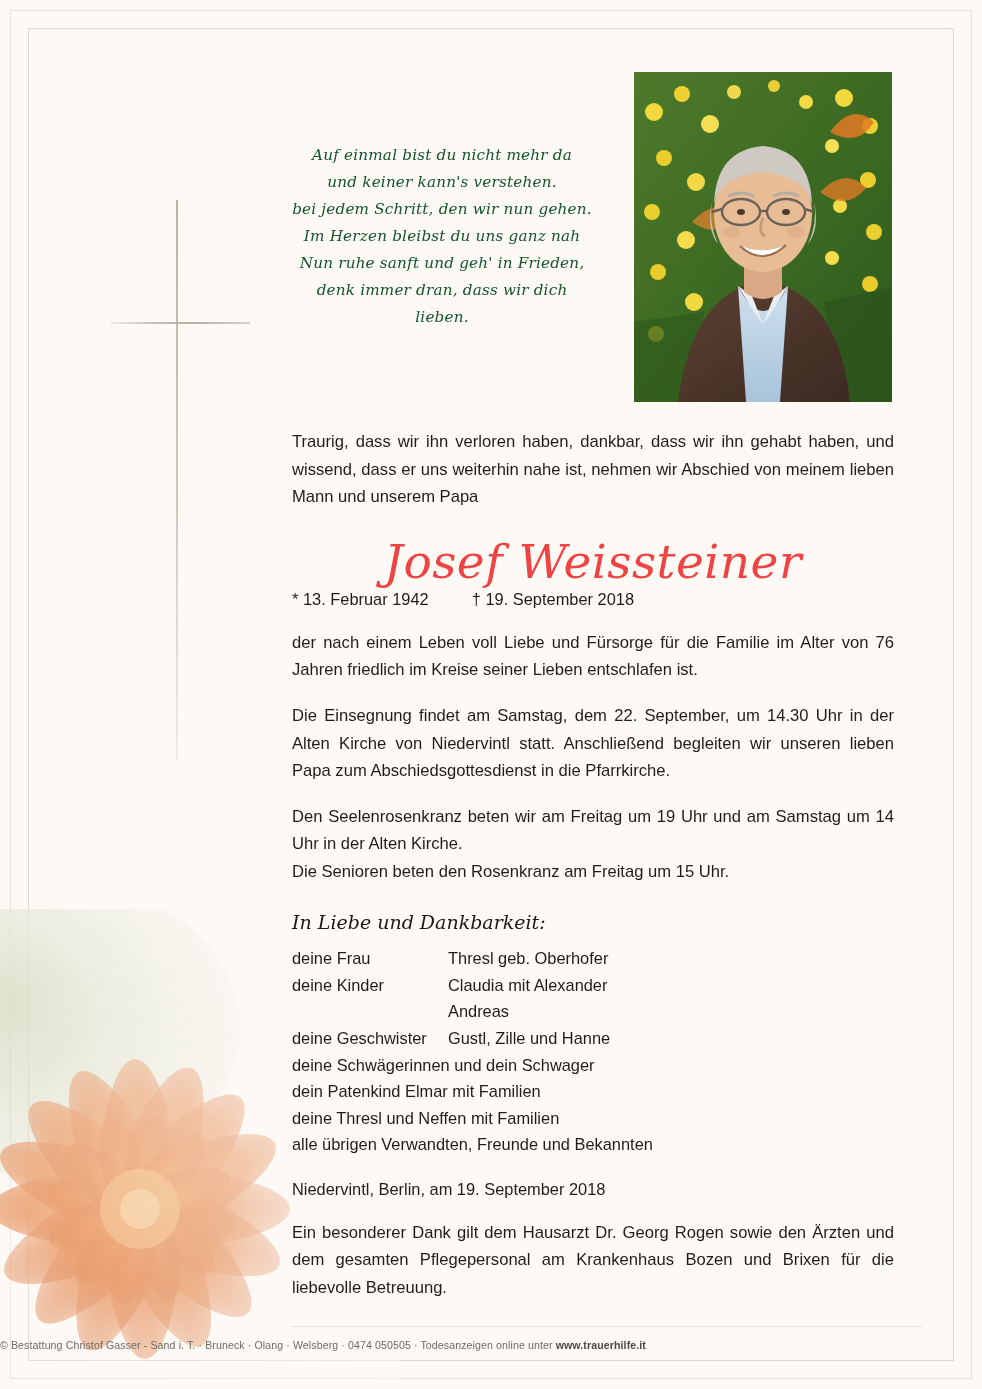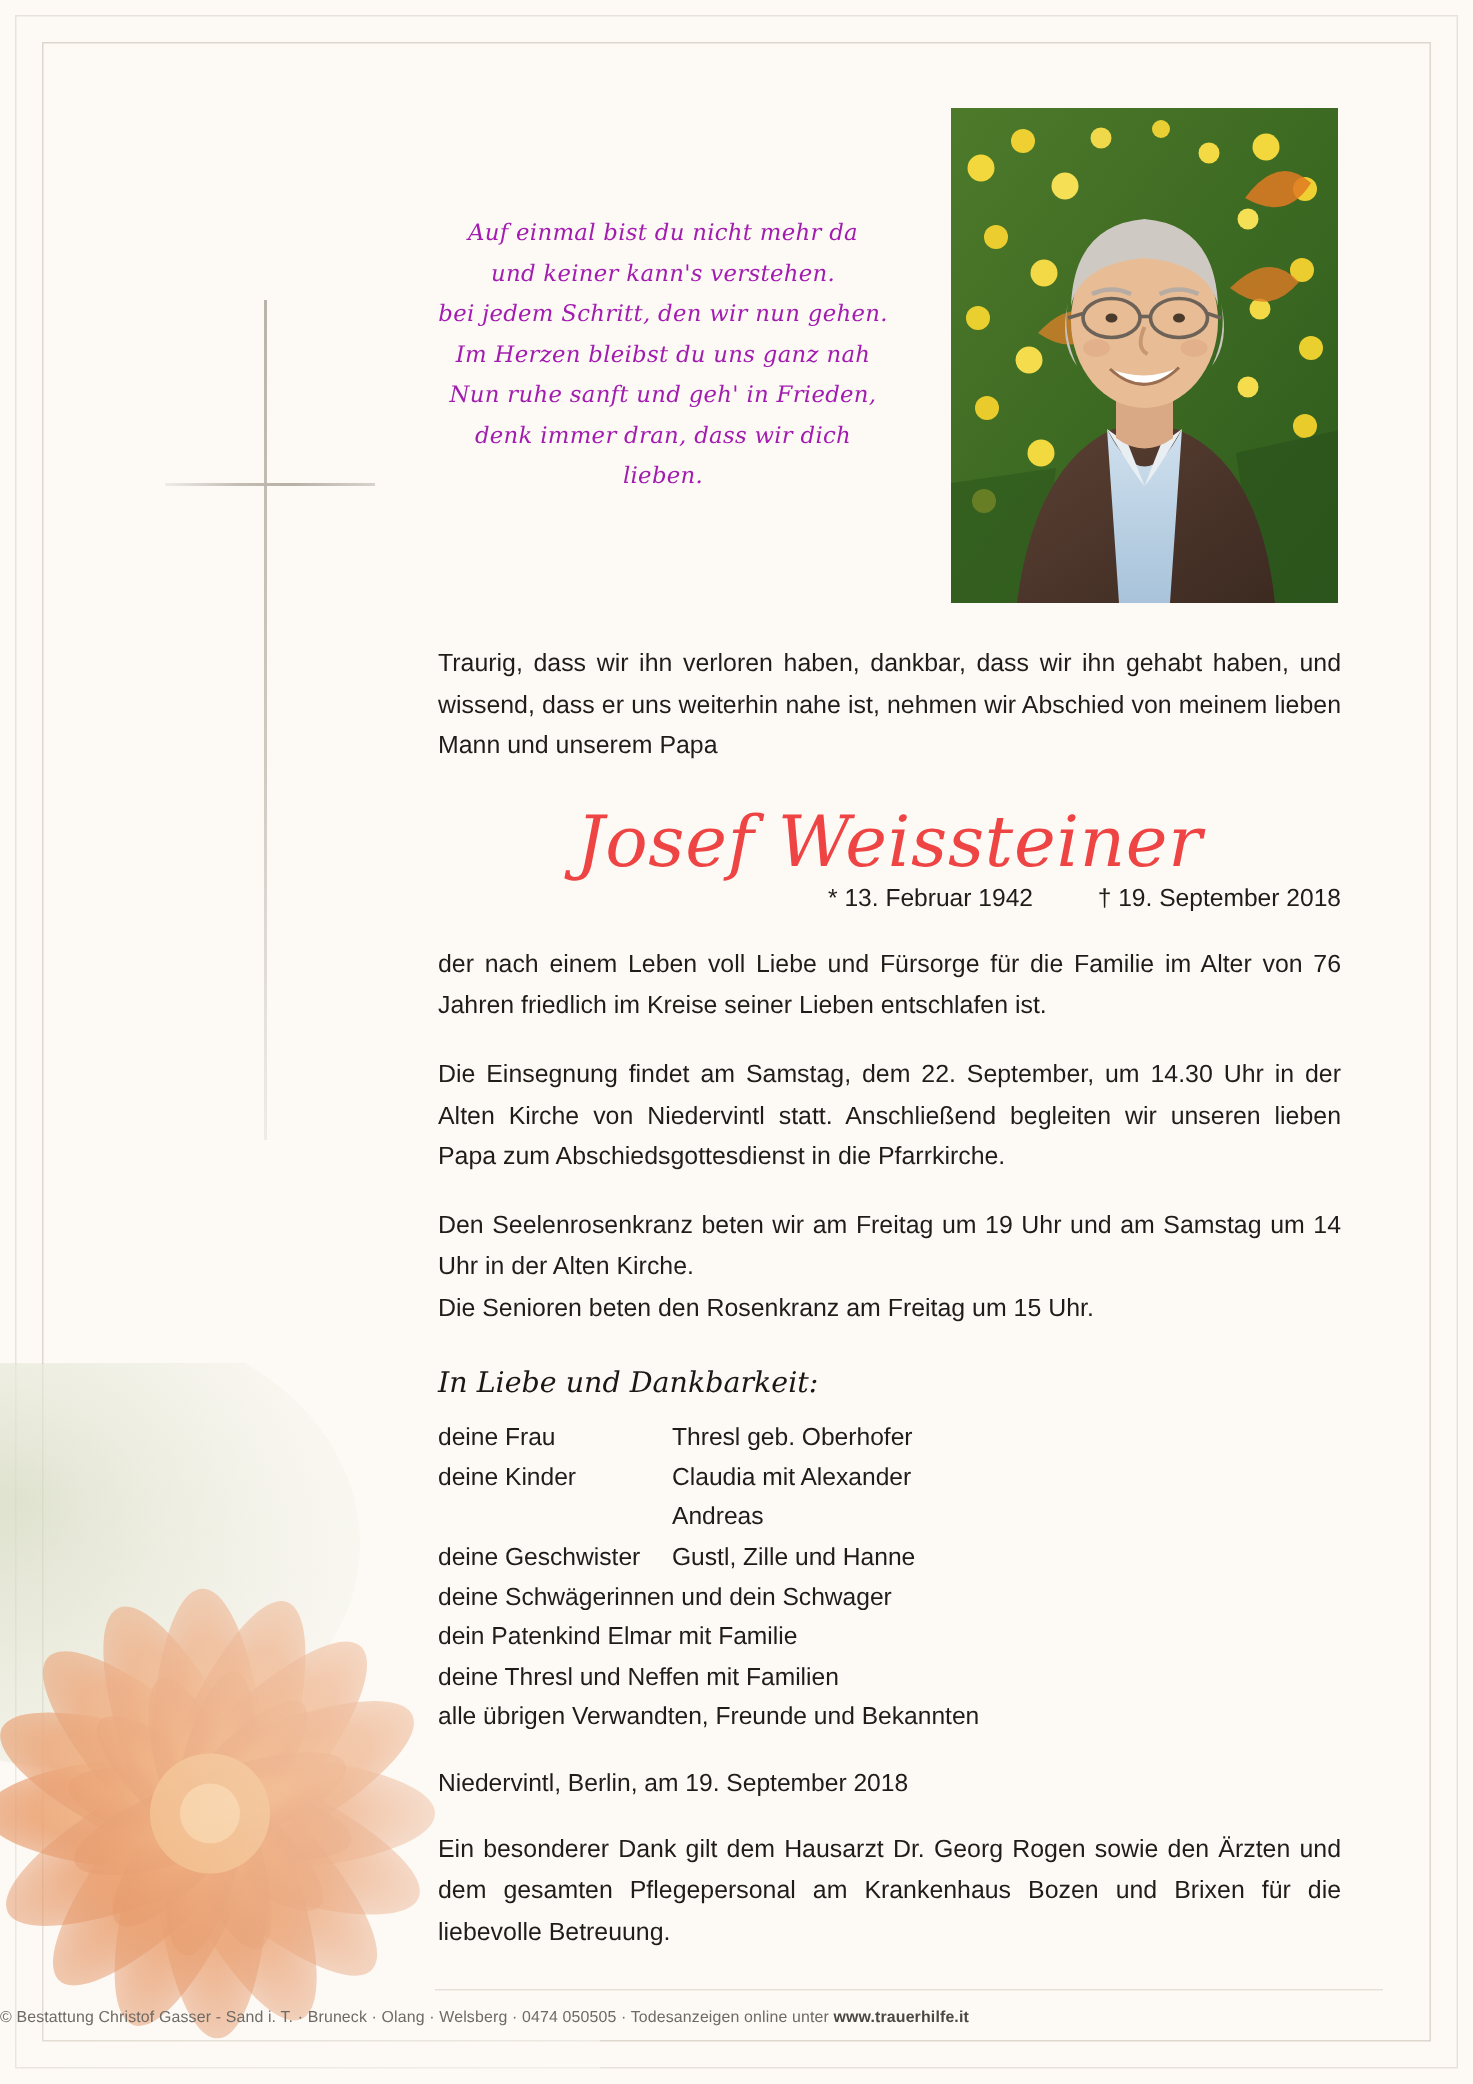--- a/index.html
+++ b/index.html
@@ -67,21 +67,21 @@
   .poem {
     position: absolute;
     left: 292px;
     top: 142px;
     width: 300px;
     text-align: center;
     font-family: "DejaVu Serif", serif;
     font-style: italic;
     font-size: 15.2px;
     line-height: 1.78;
-    color: #a21caf;
+    color: #14532d;
     letter-spacing: 0.2px;
   }
 
   
   .portrait {
     position: absolute;
     left: 634px;
     top: 72px;
     width: 258px;
     height: 330px;
@@ -120,21 +120,21 @@
   }
   .nickname {
     text-align: center;
     font-family: "DejaVu Serif", serif;
     font-style: italic;
     font-size: 27px;
     margin: 0 0 16px 0;
     color: #000;
   }
   .dates {
-    text-align: right;
+    text-align: left;
     font-size: 16.4px;
     margin: 0 0 20px 0;
     color: #1f1c1a;
   }
   .dates .sep { display: inline-block; width: 34px; }
 
   .thanks-title {
     font-family: "DejaVu Serif", serif;
     font-style: italic;
     font-size: 19px;
@@ -366,21 +366,21 @@
         <td>Andreas</td>
       </tr>
       <tr>
         <td class="rel-role">deine Geschwister</td>
         <td>Gustl, Zille und Hanne</td>
       </tr>
       <tr>
         <td class="rel-wide" colspan="2">deine Schwägerinnen und dein Schwager</td>
       </tr>
       <tr>
-        <td class="rel-wide" colspan="2">dein Patenkind Elmar mit Familie</td>
+        <td class="rel-wide" colspan="2">dein Patenkind Elmar mit Familien</td>
       </tr>
       <tr>
         <td class="rel-wide" colspan="2">deine Thresl und Neffen mit Familien</td>
       </tr>
       <tr>
         <td class="rel-wide" colspan="2">alle übrigen Verwandten, Freunde und Bekannten</td>
       </tr>
     </tbody>
       </table>
 

